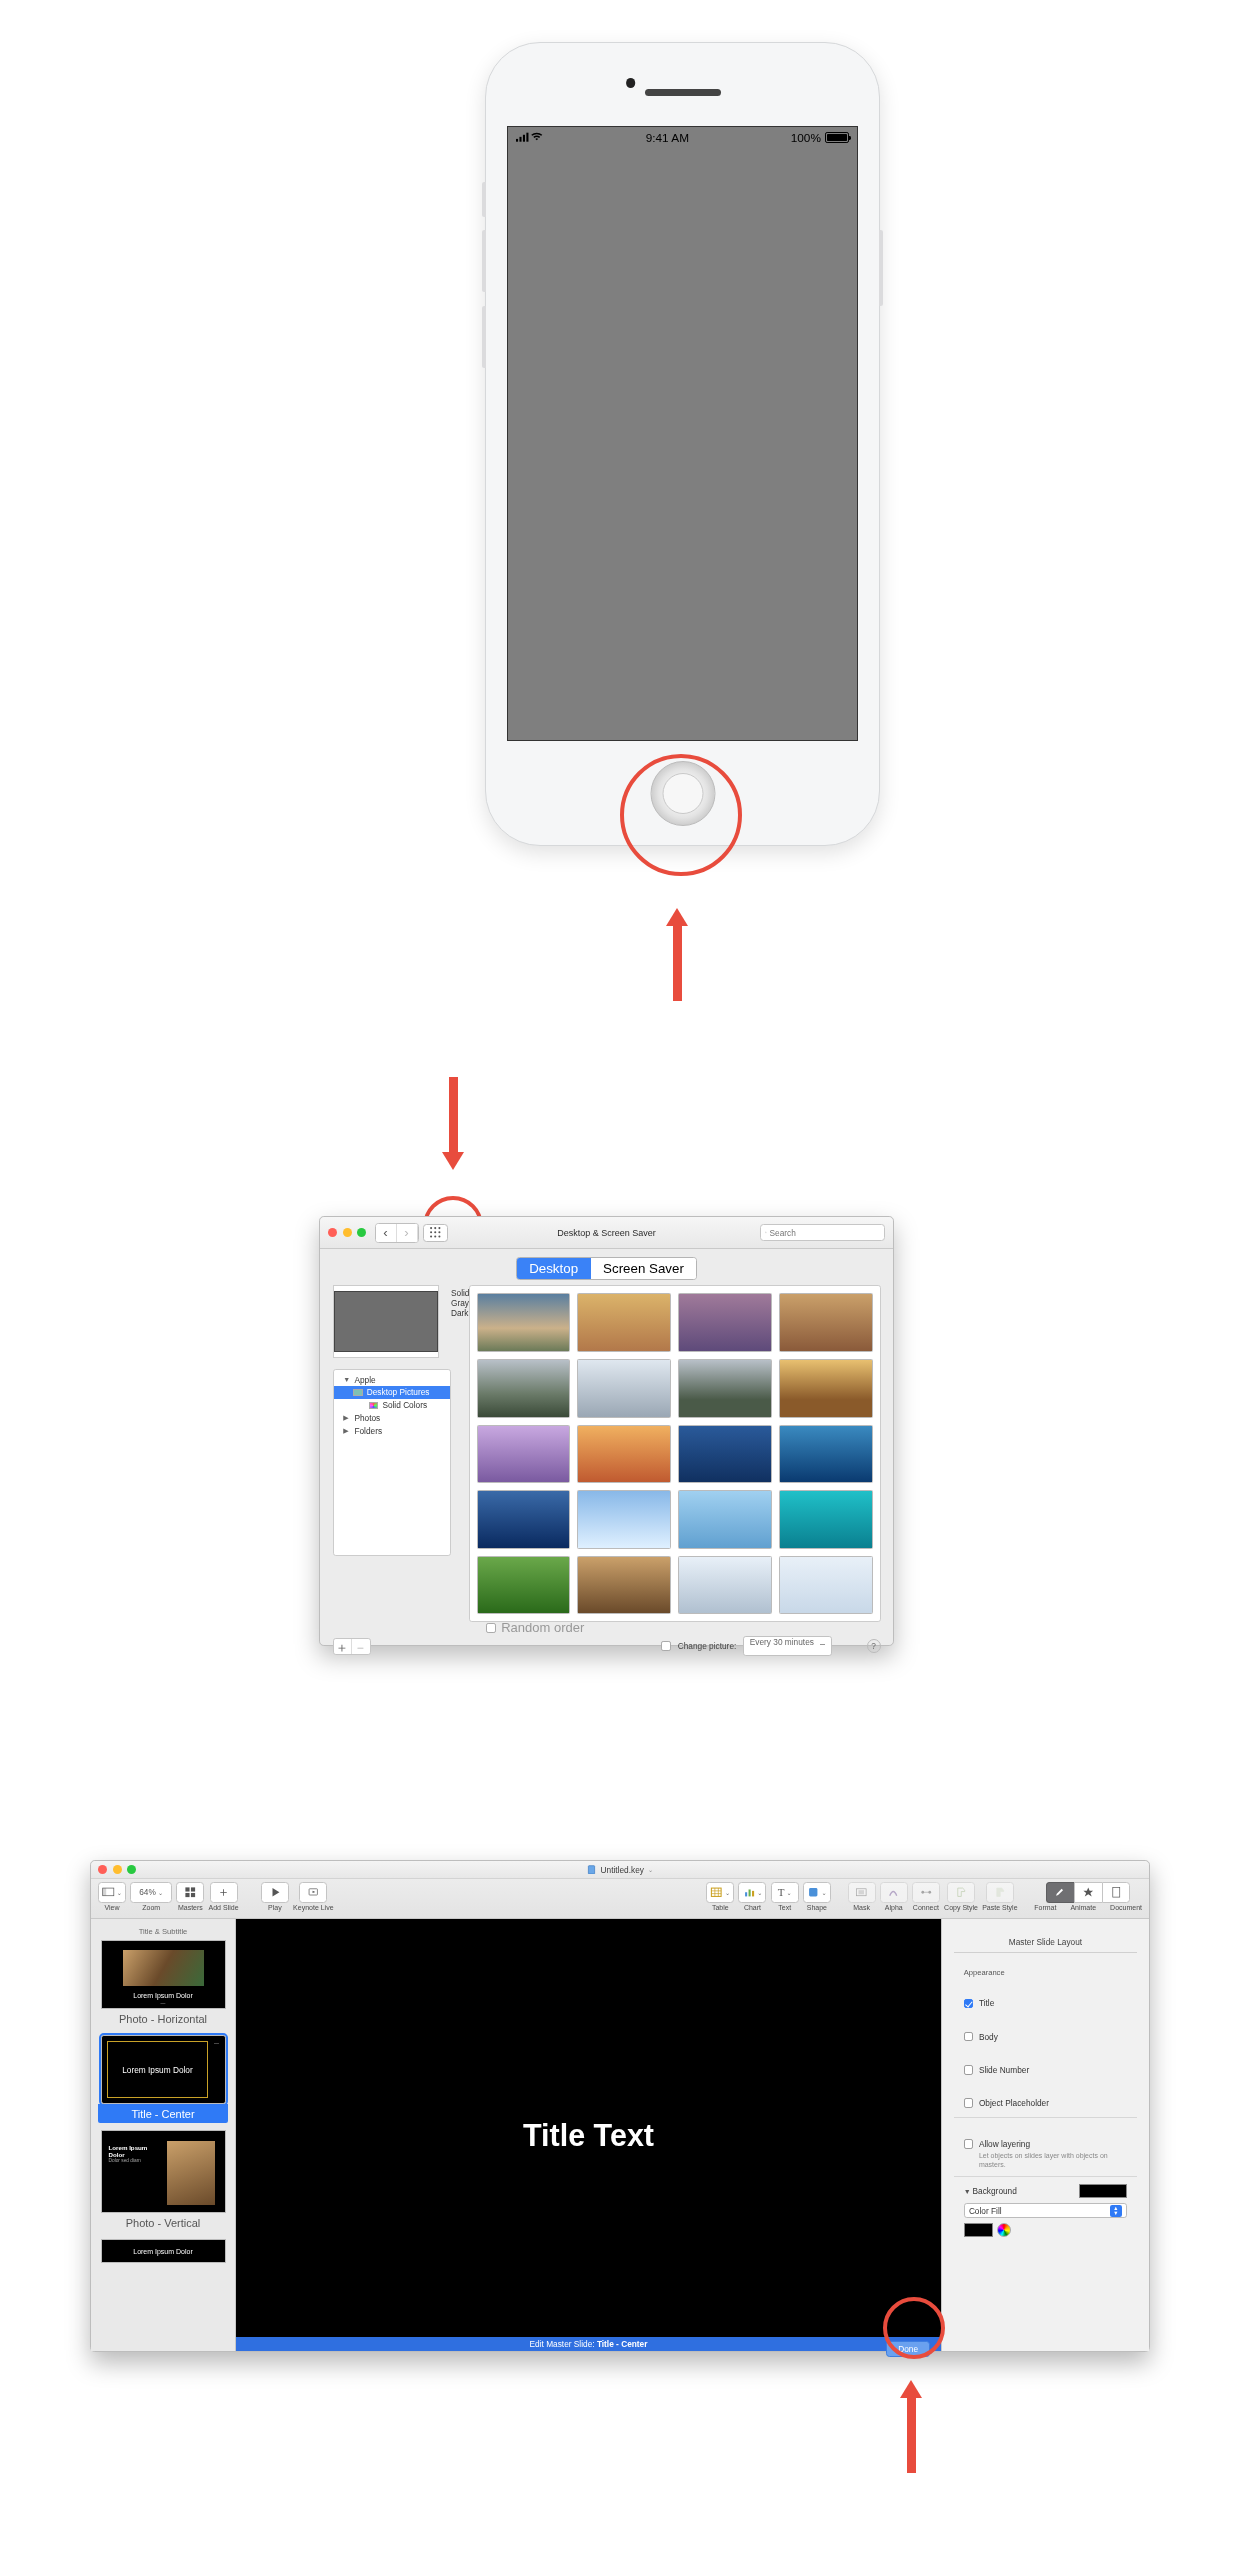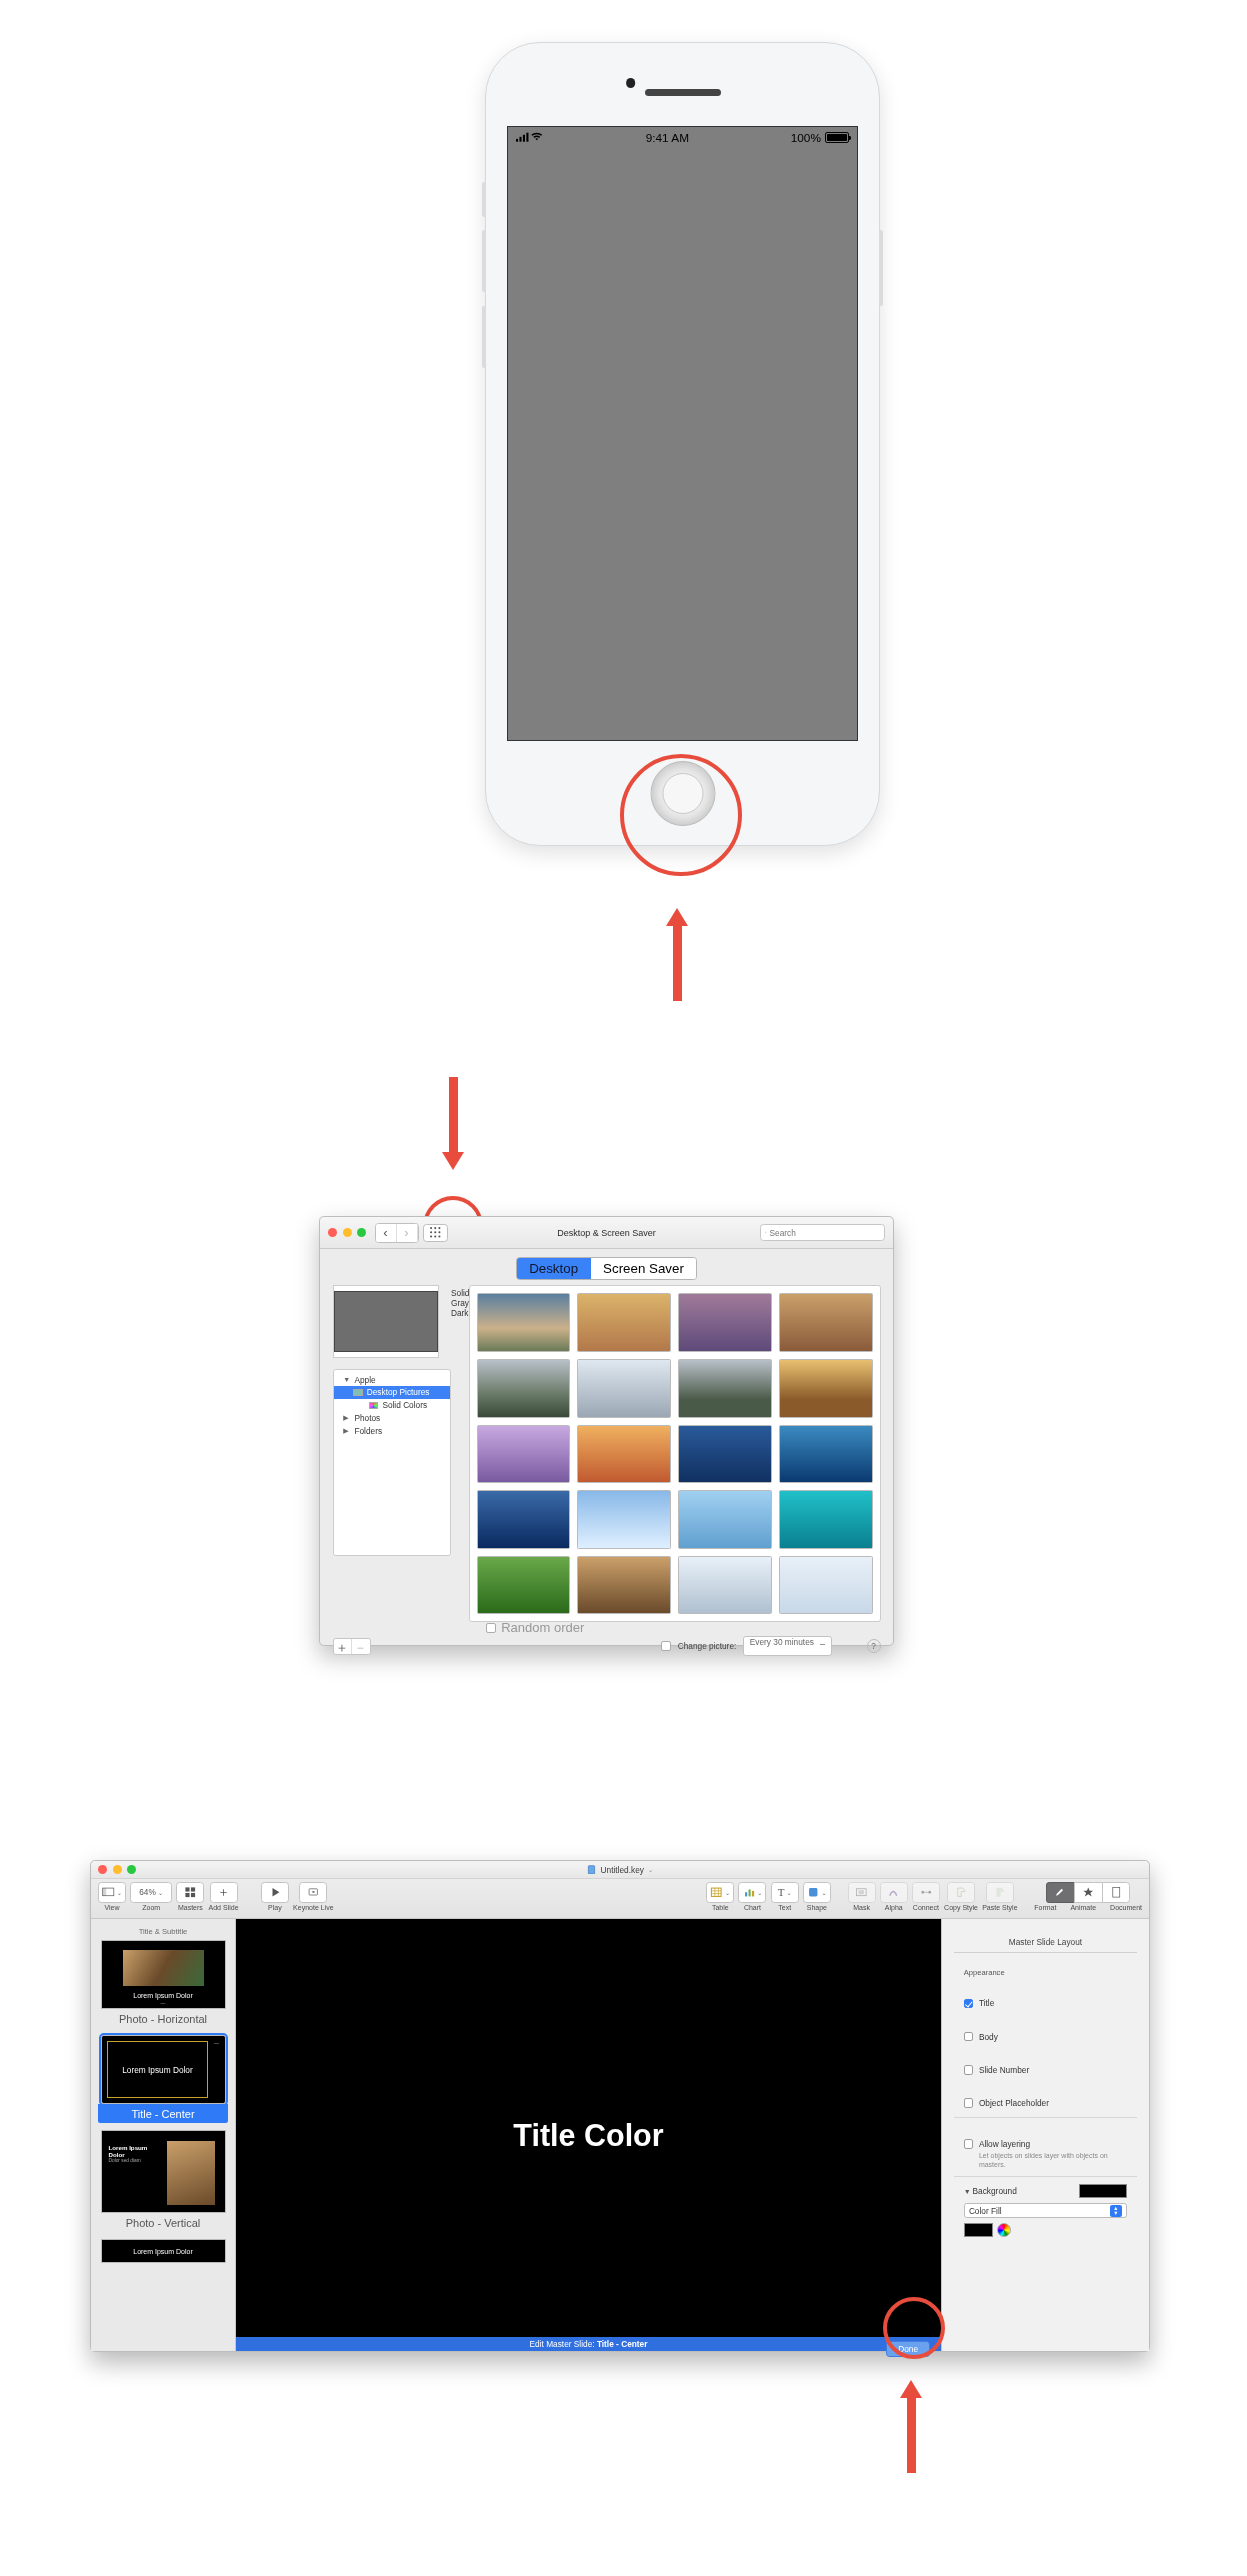--- a/index.html
+++ b/index.html
@@ -69,21 +69,21 @@
   .nav-btns button{ width:21px;height:18px; background:#fff; border:none; border-right:0.7px solid #ddd; color:#555; cursor:pointer;}
   .grid-btn{ margin-left:4.2px; width:25px;height:18px; border:0.7px solid #bfbfbf; border-radius:3.5px; background:#fff; display:flex;align-items:center;justify-content:center; color:#555;}
   .title-center{ position:absolute; left:50%; transform:translateX(-50%); font-size:9px; color:#2b2b2b;}
   .search-box{ margin-left:auto; width:125px; height:16.6px; background:#fff; border:0.7px solid #c6c6c6; border-radius:3.5px; display:flex; align-items:center; padding:0 4.2px; color:#888;}
   .search-box input{ border:none; outline:none; font-size:8.3px; flex:1; background:transparent;}
   .search-box svg{width:9px;height:9px;margin-right:2.8px;}
 
   .seg-tabs{ display:flex; justify-content:center; padding:8.3px 0 5.5px; }
   .seg{ display:flex; border:0.7px solid #b4b4b4; border-radius:3.5px; overflow:hidden; font-size:8.3px;}
   .seg button{ padding:2.8px 12.5px; border:none; background:#fff; cursor:pointer;}
-  .seg button.active{ background:#3a82f7; color:#0f172a;}
+  .seg button.active{ background:#3a82f7; color:#ffffff;}
 
   .pref-body{ display:flex; gap:11px; padding:0 12.5px 9.7px; }
   .left-col{ width:125px; }
   .preview-box{ width:118px; height:73px; background:#fff; border:0.7px solid #ccc; display:flex; align-items:center; justify-content:center; }
   .preview-box .inner{ width:104px; height:61px; background:#6e6e6e; border:0.7px solid #444;}
   
   .name-row{ display:flex; align-items:flex-start; gap:12.5px;}
   .name-row .name{ font-size:8.3px; padding-top:2.8px;}
 
   .source-list{ margin-top:11px; width:118px; height:187px; background:#fff; border:0.7px solid #ccc; border-radius:2.8px; padding:2.8px 0; font-size:8.3px;}
@@ -557,21 +557,21 @@
       </div>
       <div class="nav-caption plain">Photo - Vertical</div>
 
       <div class="master-thumb" style="height:23.6px;display:flex;align-items:center;justify-content:center;font-size:7px">
         <span>Lorem Ipsum Dolor</span>
       </div>
     </div>
 
     <div class="canvas">
       <div class="titlebox">
-          <h1>Title Color</h1>
+          <h1>Title Text</h1>
         </div>
       <div class="editbar">
         <span>
           <span>Edit Master Slide: </span><b>Title - Center</b>
         </span>
         <button class="done">Done</button>
       </div>
     </div>
 
     <div class="inspector">

